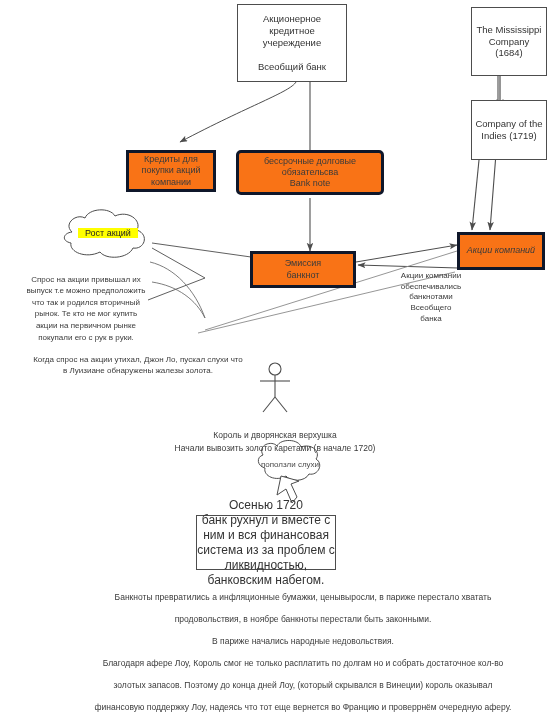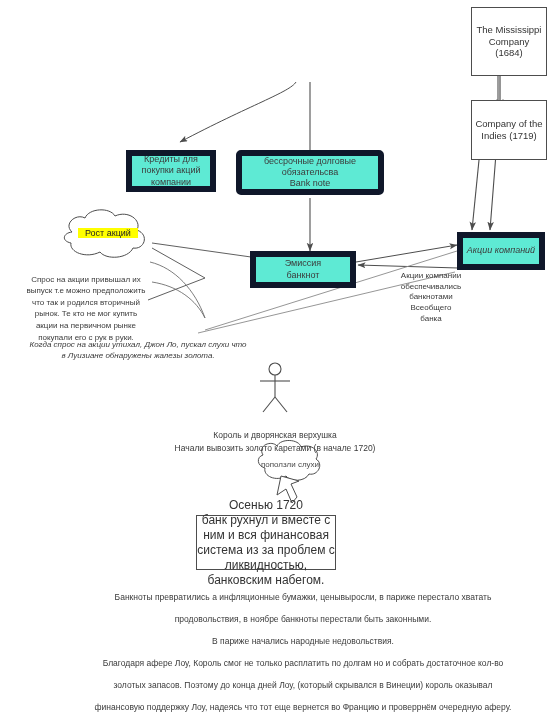--- a/index.html
+++ b/index.html
@@ -38,22 +38,22 @@
     line-height: 1.25;
     white-space: pre-line;
   }
   .box-plain {
     border: 1px solid #4d4d4d;
     background: #ffffff;
     font-size: 9.5px;
     color: #333333;
   }
   .box-tan {
-    border: 6px solid #0f172a;
-    background: #5eead4;
+    border: 3px solid #0f172a;
+    background: #f97316;
     font-size: 9px;
     color: #3b3b3b;
   }
   .box-tan.rounded {
     border-radius: 5px;
   }
   .box-tan.sharp {
     border-radius: 0;
   }
   .free-text {
@@ -137,20 +137,27 @@
     <g stroke="#4d4d4d" stroke-width="1" fill="#ffffff">
       <path d="M72,232 C63,224 76,213 85,218 C89,208 110,207 115,216
                C128,210 142,220 137,230 C150,235 144,250 133,248
                C128,259 106,260 100,252 C86,259 69,252 71,243
                C61,241 63,233 72,232 Z"></path>
     </g>
 
     <path d="M150,262 C175,268 195,290 205,318 C196,300 178,286 152,282" fill="none" stroke="#6e6e6e" stroke-width="0.9"></path>
   </svg>
 
+  <div class="node box-plain" style="left:237px; top:4px; width:110px; height:78px;">
+    <span>Акционерное
+кредитное
+учереждение
+
+Всеобщий банк</span>
+  </div>
 
   <div class="node box-plain" style="left:471px; top:7px; width:76px; height:69px;">
     <span>The Mississippi
 Company
 (1684)</span>
   </div>
 
   <div class="node box-plain" style="left:471px; top:100px; width:76px; height:60px;">
     <span>Company of the
 Indies (1719)</span>
@@ -202,21 +209,21 @@
 
   <div class="free-text t8" style="left:6px; top:262px; width:160px; line-height:1.45;">
     <span>Спрос на акции привышал их
 выпуск т.е можно предположить
 что так и родился вторичный
 рынок. Те кто не мог купить
 акции на первичном рынке
 покупали его с рук в руки.</span>
   </div>
 
-  <div class="free-text t8" style="left:4px; top:327px; width:268px; line-height:1.45;font-style:italic;">
+  <div class="free-text t8" style="left:4px; top:342px; width:268px; line-height:1.45;">
     <span>Когда спрос на акции утихал, Джон Ло, пускал слухи что
 в Луизиане обнаружены жалезы золота.</span>
   </div>
 
   <div class="free-text t85" style="left:120px; top:415px; width:310px; line-height:1.6;">
     <span>Король и дворянская верхушка
 Начали вывозить золото каретами (в начале 1720)</span>
   </div>
 
   <div class="para" style="top:588px;">

